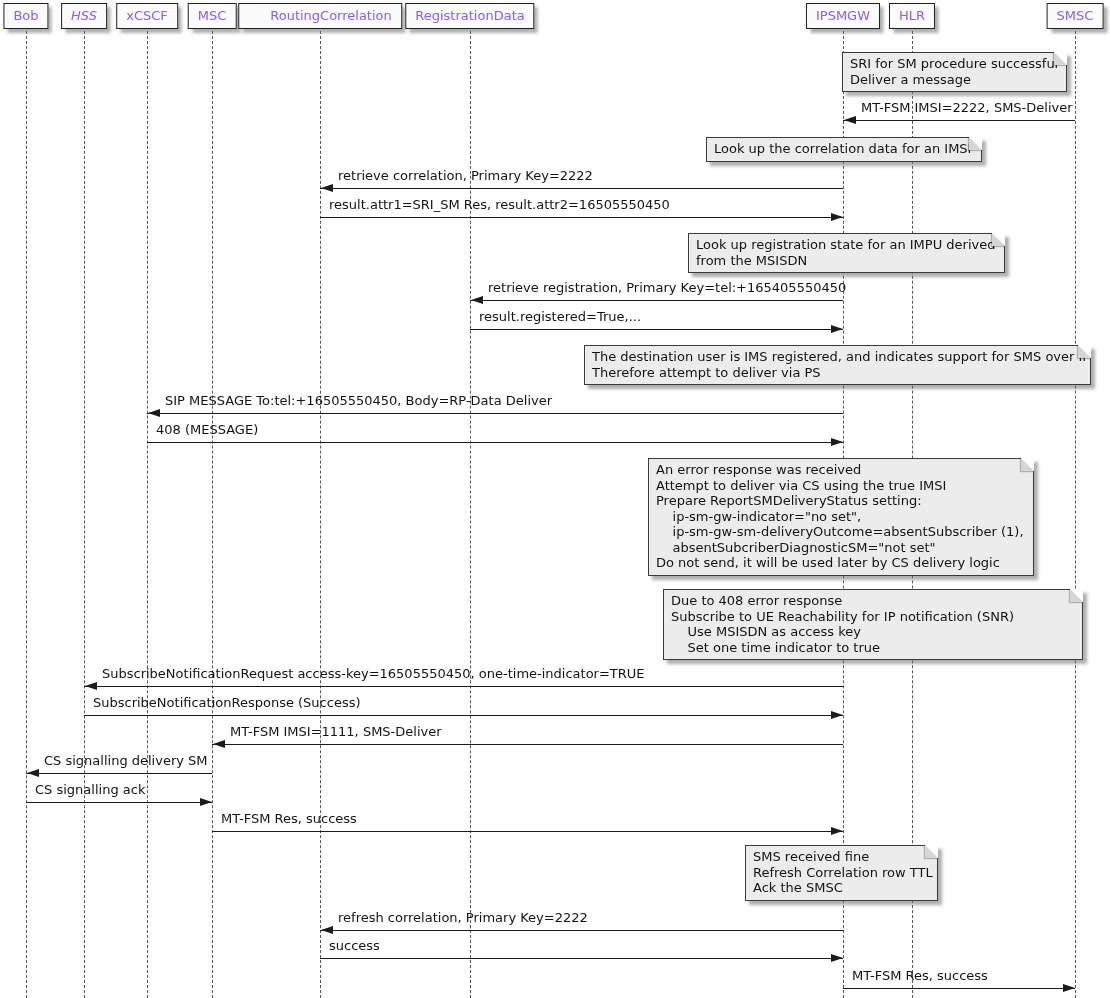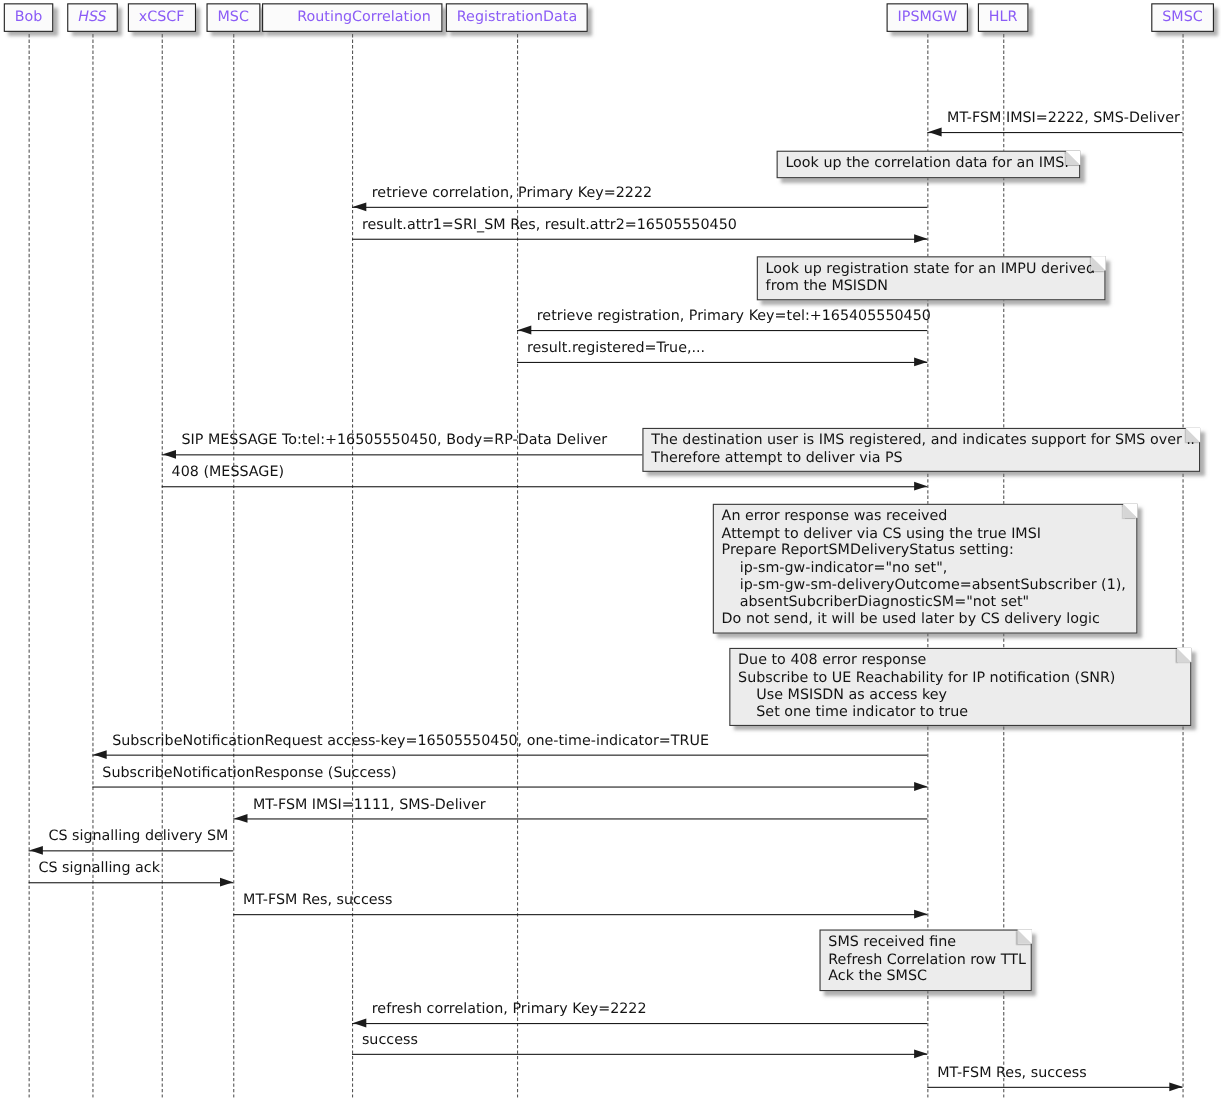--- a/index.html
+++ b/index.html
@@ -136,24 +136,26 @@
     <div class="msg-label" style="left: 221px; top: 811px;">MT-FSM Res, success</div>
     <div class="msg-line" style="left: 320px; top: 930px; width: 523px;"></div>
     <div class="head head-left" style="left: 321px; top: 926px;"></div>
     <div class="msg-label" style="left: 338px; top: 910px;">refresh correlation, Primary Key=2222</div>
     <div class="msg-line" style="left: 320px; top: 958px; width: 523px;"></div>
     <div class="head head-right" style="left: 831px; top: 954px;"></div>
     <div class="msg-label" style="left: 329px; top: 938px;">success</div>
     <div class="msg-line" style="left: 843px; top: 988px; width: 232px;"></div>
     <div class="head head-right" style="left: 1063px; top: 984px;"></div>
     <div class="msg-label" style="left: 852px; top: 968px;">MT-FSM Res, success</div>
+    <div class="note" style="left: 842px; top: 52px; width: 225px;">SRI for SM procedure successful
+Deliver a message</div>
     <div class="note" style="left: 688px; top: 233px; width: 317px;">Look up registration state for an IMPU derived
 from the MSISDN</div>
     <div class="note" style="left: 706px; top: 137px; width: 276px;">Look up the correlation data for an IMSI</div>
-    <div class="note" style="left: 584px; top: 345px; width: 507px; margin-top: 44px;">The destination user is IMS registered, and indicates support for SMS over IP
+    <div class="note" style="left: 584px; top: 345px; width: 507px;">The destination user is IMS registered, and indicates support for SMS over IP
 Therefore attempt to deliver via PS</div>
     <div class="note" style="left: 648px; top: 458px; width: 386px;">An error response was received
 Attempt to deliver via CS using the true IMSI
 Prepare ReportSMDeliveryStatus setting:
     ip-sm-gw-indicator="no set",
     ip-sm-gw-sm-deliveryOutcome=absentSubscriber (1),
     absentSubcriberDiagnosticSM="not set"
 Do not send, it will be used later by CS delivery logic</div>
     <div class="note" style="left: 663px; top: 589px; width: 420px;">Due to 408 error response
 Subscribe to UE Reachability for IP notification (SNR)

